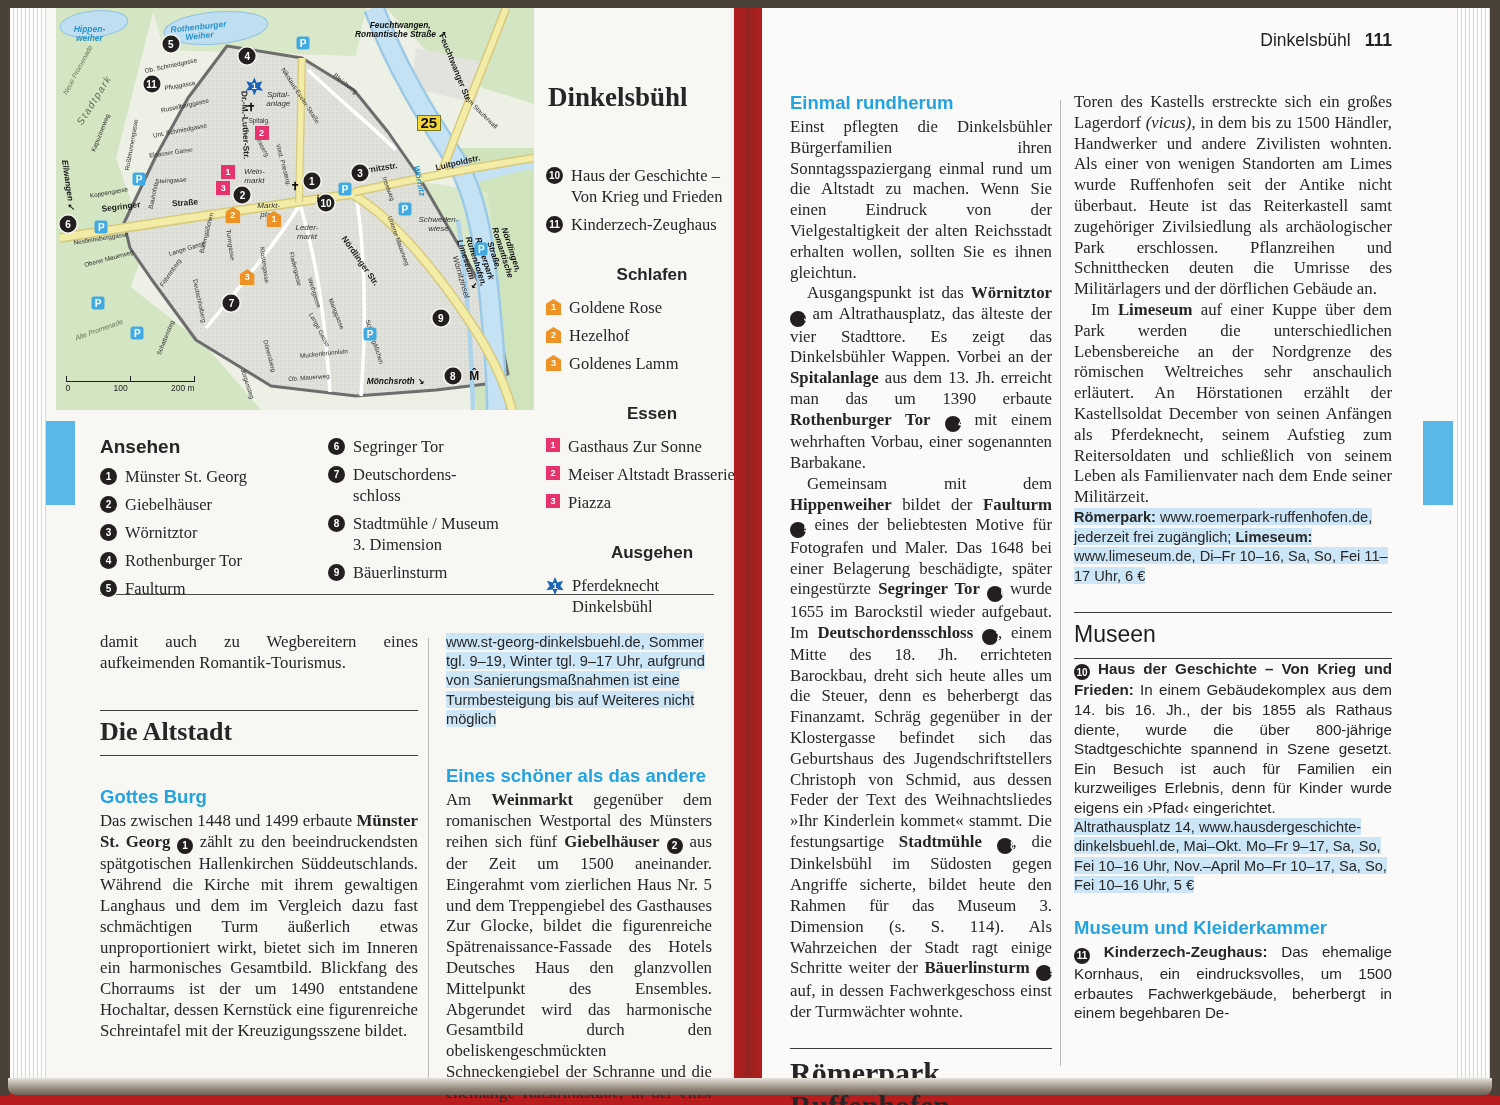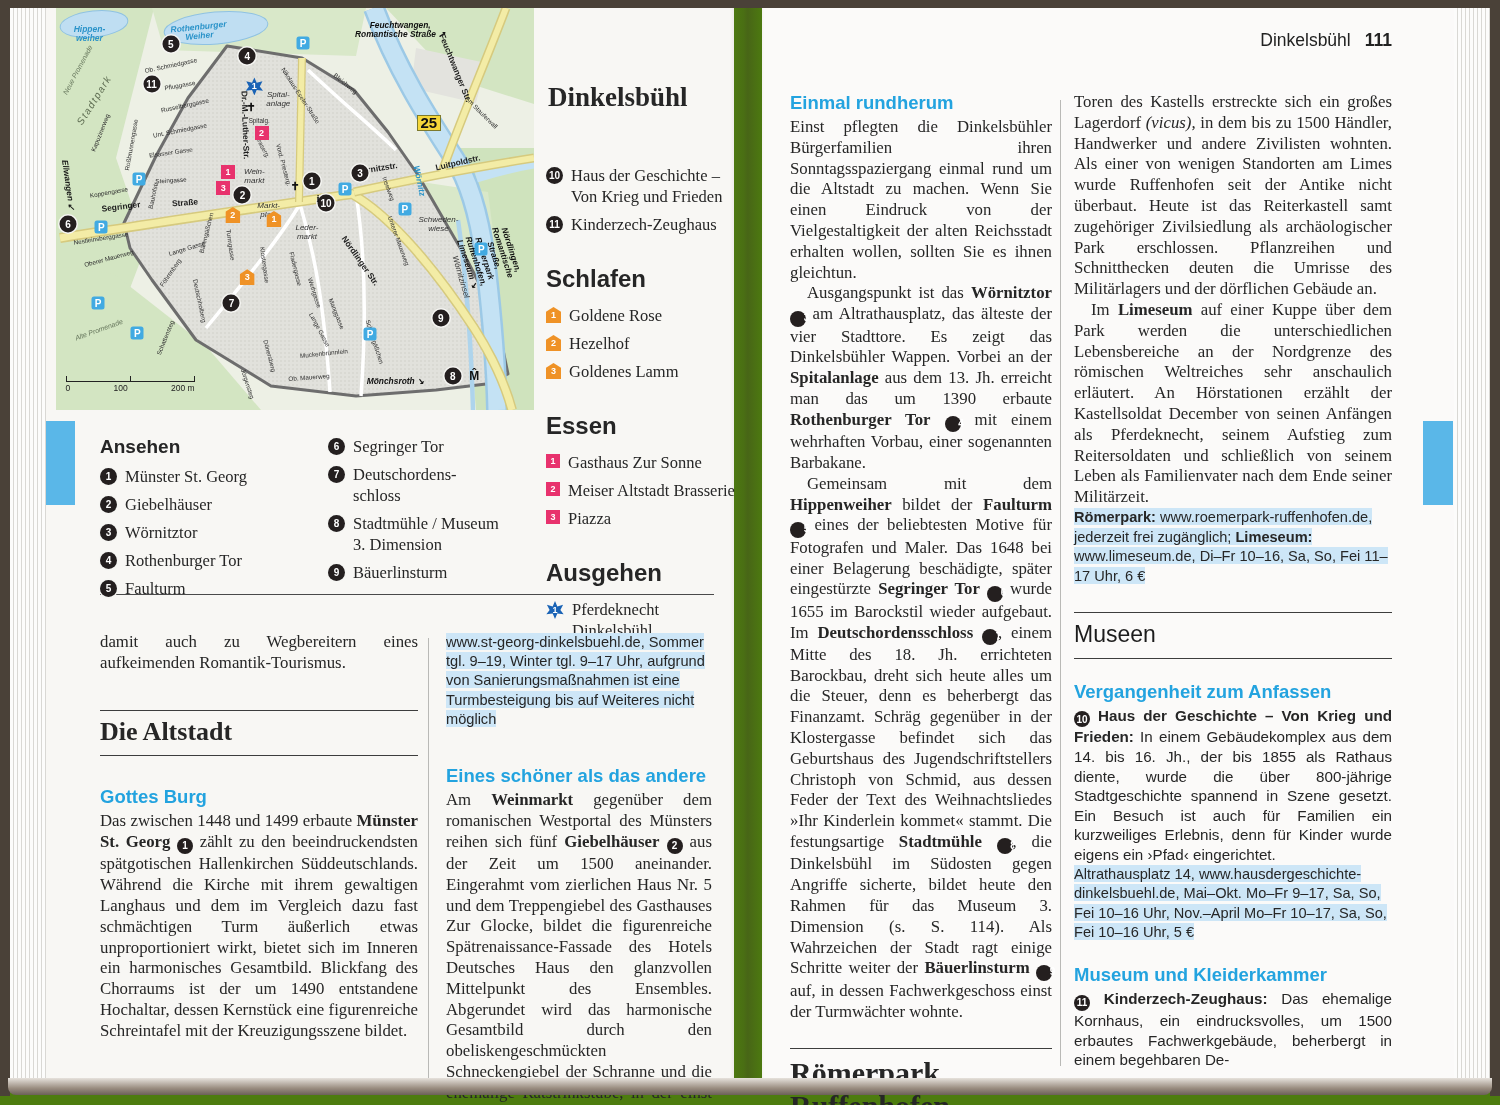--- a/index.html
+++ b/index.html
@@ -1,16 +1,16 @@
 <!DOCTYPE html>
 <html><head>
 <meta charset="utf-8">
 <style>
   html,body{margin:0;padding:0;background:#fff;}
-  .stage{position:relative;width:1500px;height:1105px;background:#4d7c0f;overflow:hidden;
+  .stage{position:relative;width:1500px;height:1105px;background:#b91c1c;overflow:hidden;
          font-family:"Liberation Serif",serif;color:#262626;}
   
   .cover-top{position:absolute;left:0;top:0;width:1500px;height:8px;background:#4a4138;}
   .cover-left{position:absolute;left:0;top:0;width:10px;height:1096px;background:#4a4138;}
   .cover-right{position:absolute;right:0;top:0;width:10px;height:1096px;background:#4a4138;}
   .book-bottom{position:absolute;left:8px;right:8px;top:1078px;height:17px;
       background:linear-gradient(#e6e2dc, #9a8d80 60%, #6b6058);border-radius:0 0 8px 8px;}
   .stack{position:absolute;top:8px;height:1070px;width:36px;
       background:repeating-linear-gradient(90deg,#fcfcfb 0 3px,#d9d8d4 3px 4px);}
   .stack.left{left:10px;} .stack.right{left:1454px;}
@@ -49,21 +49,21 @@
       font-size:8.5px;color:#222;}
   .scalebar .bar{height:5px;border-left:1.2px solid #222;border-right:1.2px solid #222;border-bottom:1.2px solid #222;position:relative;}
   .scalebar .bar i{position:absolute;left:50%;top:0;height:100%;border-left:1.2px solid #222;}
   .scalebar .lbls{display:flex;justify-content:space-between;margin-top:1px;}
   
   .legendcol{position:absolute;left:500px;top:74px;width:212px;}
   .legend-title{font-size:27px;font-weight:bold;margin:0 0 52px 2px;}
   .lrow{display:flex;gap:8px;margin-bottom:7px;align-items:flex-start;font-size:16.5px;line-height:21px;}
   .lrow .mk{position:static;flex:none;margin-top:2px;}
   .lrow .ln{display:block;}
-  .lsec{font-family:"Liberation Sans",sans-serif;font-weight:bold;font-size:24px;margin:30px 0 12px 0;}
+  .lsec{font-family:"Liberation Sans",sans-serif;font-weight:bold;font-size:17px;margin:30px 0 12px 0;text-align:center;}
   
   .ansehen{position:absolute;left:54px;top:428px;width:616px;display:flex;}
   .ans-col1{width:228px;} .ans-col2{width:300px;}
   .ans-title{font-family:"Liberation Sans",sans-serif;font-weight:bold;font-size:19px;margin:0 0 8px 0;}
   .legend-rule{position:absolute;left:54px;top:586px;width:614px;height:0;border-top:1.3px solid #4a4a4a;}
   
   .serif-p{font-size:16.8px;line-height:20.8px;text-align:justify;margin:0;}
   .serif-p.ind{text-indent:17px;}
   .sans-p{font-family:"Liberation Sans",sans-serif;font-size:15.2px;line-height:19.6px;text-align:justify;margin:0;}
   .b{font-weight:bold;} .i{font-style:italic;}
@@ -456,21 +456,20 @@
 
     <div class="col" style="left:312px;top:84px;width:318px;">
       <p class="serif-p"><span>Toren des Kastells erstreckte sich ein großes Lagerdorf </span><span class="i">(vicus),</span><span> in dem bis zu 1500 Händler, Handwerker und andere Zivilisten wohnten. Als einer von wenigen Standorten am Limes wurde Ruffenhofen seit der Antike nicht überbaut. Heute ist das Reiterkastell samt zugehöriger Zivilsiedlung als archäologischer Park erschlossen. Pflanzreihen und Schnitthecken deuten die Umrisse des Militärlagers und der dörflichen Gebäude an.</span></p>
       <p class="serif-p ind"><span>Im </span><span class="b">Limeseum</span><span> auf einer Kuppe über dem Park werden die unterschiedlichen Lebensbereiche an der Nordgrenze des römischen Weltreiches sehr anschaulich erläutert. An Hörstationen erzählt der Kastellsoldat December von seinen Anfängen als Pferdeknecht, seinem Aufstieg zum Reitersoldaten und schließlich von seinem Leben als Familienvater nach dem Ende seiner Militärzeit.</span></p>
       <p class="info-p"><span class="b hl">Römerpark:</span><span class="hl"> www.roemerpark-ruffenhofen.de, jederzeit frei zugänglich; </span><span class="b hl">Limeseum:</span><span class="hl"> www.limeseum.de, Di–Fr 10–16, Sa, So, Fei 11–17 Uhr, 6 €</span></p>
       <div style="margin-top:26px;">
         <hr class="secrule">
         <div class="sec-sans">Museen</div>
         <hr class="secrule">
       </div>
-      <div class="bluehead" style="margin-top:22px;">Vergangenheit zum Anfassen</div>
       <p class="sans-p"><span class="cnum">10</span><span> </span><span class="b">Haus der Geschichte – Von Krieg und Frieden:</span><span> In einem Gebäudekomplex aus dem 14. bis 16. Jh., der bis 1855 als Rathaus diente, wurde die über 800-jährige Stadtgeschichte spannend in Szene gesetzt. Ein Besuch ist auch für Familien ein kurzweiliges Erlebnis, denn für Kinder wurde eigens ein ›Pfad‹ eingerichtet.</span></p>
       <p class="info-p"><span class="hl">Altrathausplatz 14, www.hausdergeschichte-dinkelsbuehl.de, Mai–Okt. Mo–Fr 9–17, Sa, So, Fei 10–16 Uhr, Nov.–April Mo–Fr 10–17, Sa, So, Fei 10–16 Uhr, 5 €</span></p>
       <div class="bluehead" style="margin-top:22px;">Museum und Kleiderkammer</div>
       <p class="sans-p"><span class="cnum">11</span><span> </span><span class="b">Kinderzech-Zeughaus:</span><span> Das ehemalige Kornhaus, ein eindrucksvolles, um 1500 erbautes Fachwerkgebäude, beherbergt in einem begehbaren De-</span></p>
     </div>
 
     <div class="tab" style="left:661px;top:413px;width:30px;"></div>
   </div>
 
   <div class="gutter"></div>

